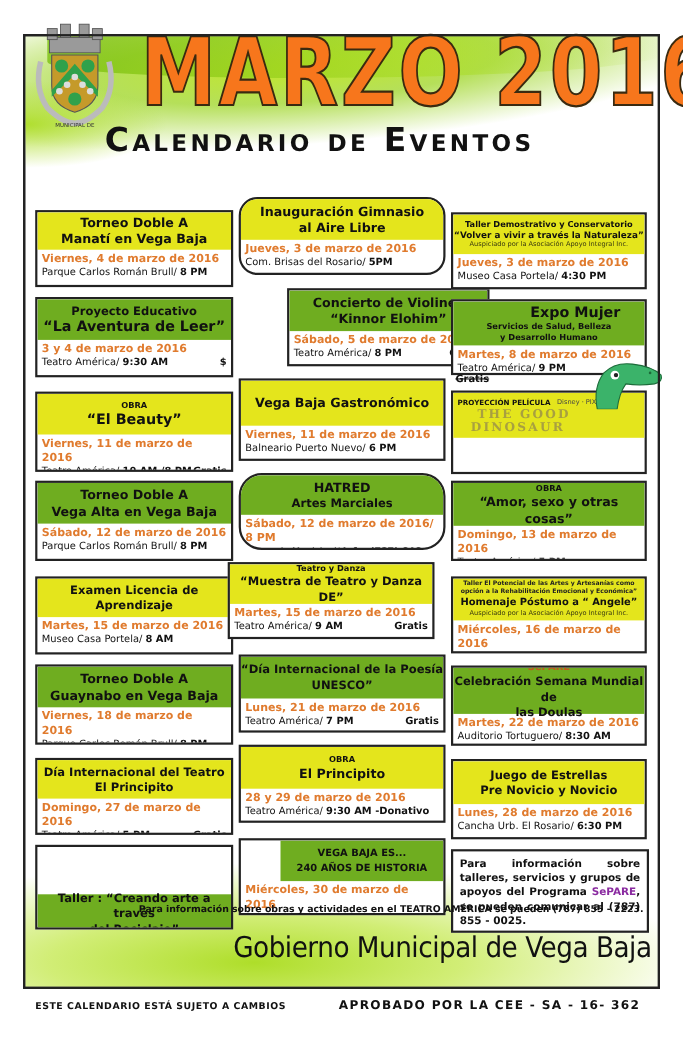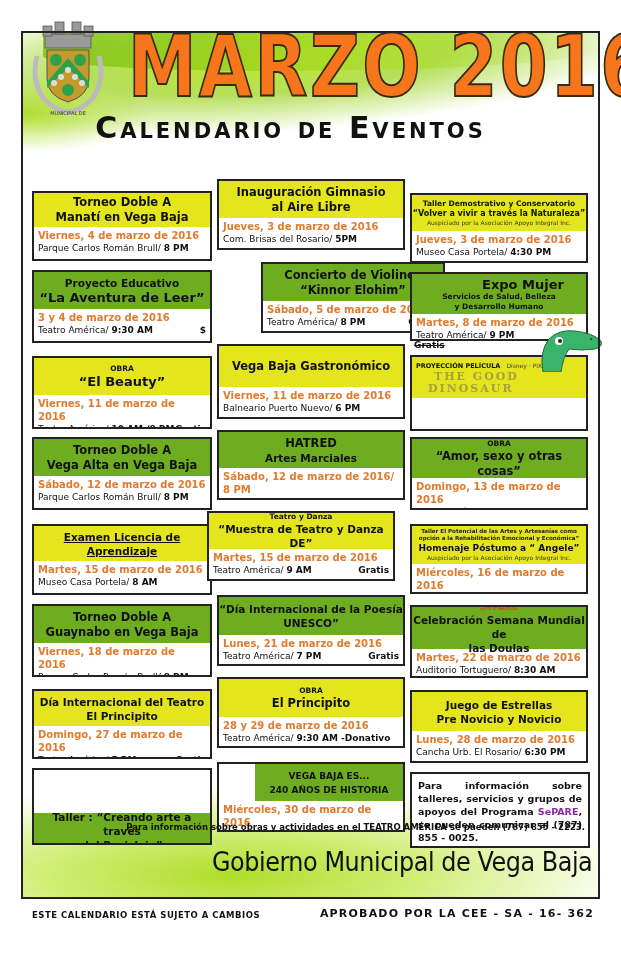--- a/index.html
+++ b/index.html
@@ -83,21 +83,21 @@
   }
   .footer-gov {
     position: absolute; left: 180px; top: 847px; width: 400px; height: 40px;
     font-size: 26px; color: #111; text-align: right; white-space: nowrap;
     transform: scaleX(0.92); transform-origin: right top; letter-spacing: -0.5px;
   }
   .footer-left {
     position: absolute; left: 32px; top: 910px; font-size: 8.5px; font-weight: bold; color: #111; letter-spacing: 0.5px; white-space: nowrap;
   }
   .footer-right {
-    position: absolute; left: 308px; top: 907px; width: 286px; font-size: 11px; font-weight: bold; color: #111; letter-spacing: 1.2px; text-align: right; white-space: nowrap;
+    position: absolute; left: 308px; top: 907px; width: 286px; font-size: 11px; font-weight: bold; color: #111; letter-spacing: 1.2px; text-align: left; white-space: nowrap;
   }
   .poster-border-overlay {
     position: absolute; left: 21px; top: 31px; width: 579px; height: 868px; border: 2px solid #222; pointer-events: none;
   }
 </style>
 </head>
 <body>
 
 <div class="poster">
   <div class="swoosh-top"></div>
@@ -181,21 +181,21 @@
   <div class="body">
     <div class="date">Sábado, 12 de marzo de 2016</div>
     <div class="place">
         <span><span>Parque Carlos Román Brull/</span> <b>8 PM</b></span>
         <span class="price"></span>
       </div>
   </div>
 </div>
 
 <div class="event" style="left:32px;top:524px;width:180px;height:71px;">
-  <div class="head yellow" style="height:35px;text-decoration:underline;">
+  <div class="head yellow" style="height:35px;">
     <div class="h-line">Examen Licencia de</div>
     <div class="h-line">Aprendizaje</div>
   </div>
   <div class="body">
     <div class="date">Martes, 15 de marzo de 2016</div>
     <div class="place">
         <span><span>Museo Casa Portela/</span> <b>8 AM</b></span>
         <span class="price"></span>
       </div>
   </div>
@@ -237,21 +237,21 @@
   </div>
   <div class="body">
     <div class="date">Miércoles, 30 de marzo de 2016</div>
     <div class="place">
         <span><span>Museo Casa Portela/</span> <b>4 PM</b></span>
         <span class="price"></span>
       </div>
   </div>
 </div>
 
-<div class="event" style="left:217px;top:179px;width:188px;height:71px;">
+<div class="event" style="left:217px;top:179px;width:188px;height:71px;border-radius:17px;">
   <div class="head yellow" style="height:37px;">
     <div class="h-big">Inauguración Gimnasio</div>
     <div class="h-big">al Aire Libre</div>
   </div>
   <div class="body">
     <div class="date">Jueves, 3 de marzo de 2016</div>
     <div class="place">
         <span><span>Com. Brisas del Rosario/</span> <b>5PM</b></span>
         <span class="price"></span>
       </div>
@@ -278,21 +278,21 @@
   </div>
   <div class="body">
     <div class="date">Viernes, 11 de marzo de 2016</div>
     <div class="place">
         <span><span>Balneario Puerto Nuevo/</span> <b>6 PM</b></span>
         <span class="price"></span>
       </div>
   </div>
 </div>
 
-<div class="event" style="left:217px;top:430px;width:188px;height:70px;">
+<div class="event" style="left:217px;top:430px;width:188px;height:70px;border-radius:21px;">
   <div class="head green" style="height:36px;">
     <div class="h-big">HATRED</div>
     <div class="h-line">Artes Marciales</div>
   </div>
   <div class="body">
     <div class="date">Sábado, 12 de marzo de 2016/ 8 PM</div>
     <div class="place" style="font-size:8.5px;">
         <span><span>Gimnasio Municipal/</span> <b>Info: (787) 646-7573</b></span>
         <span class="price"></span>
       </div>

